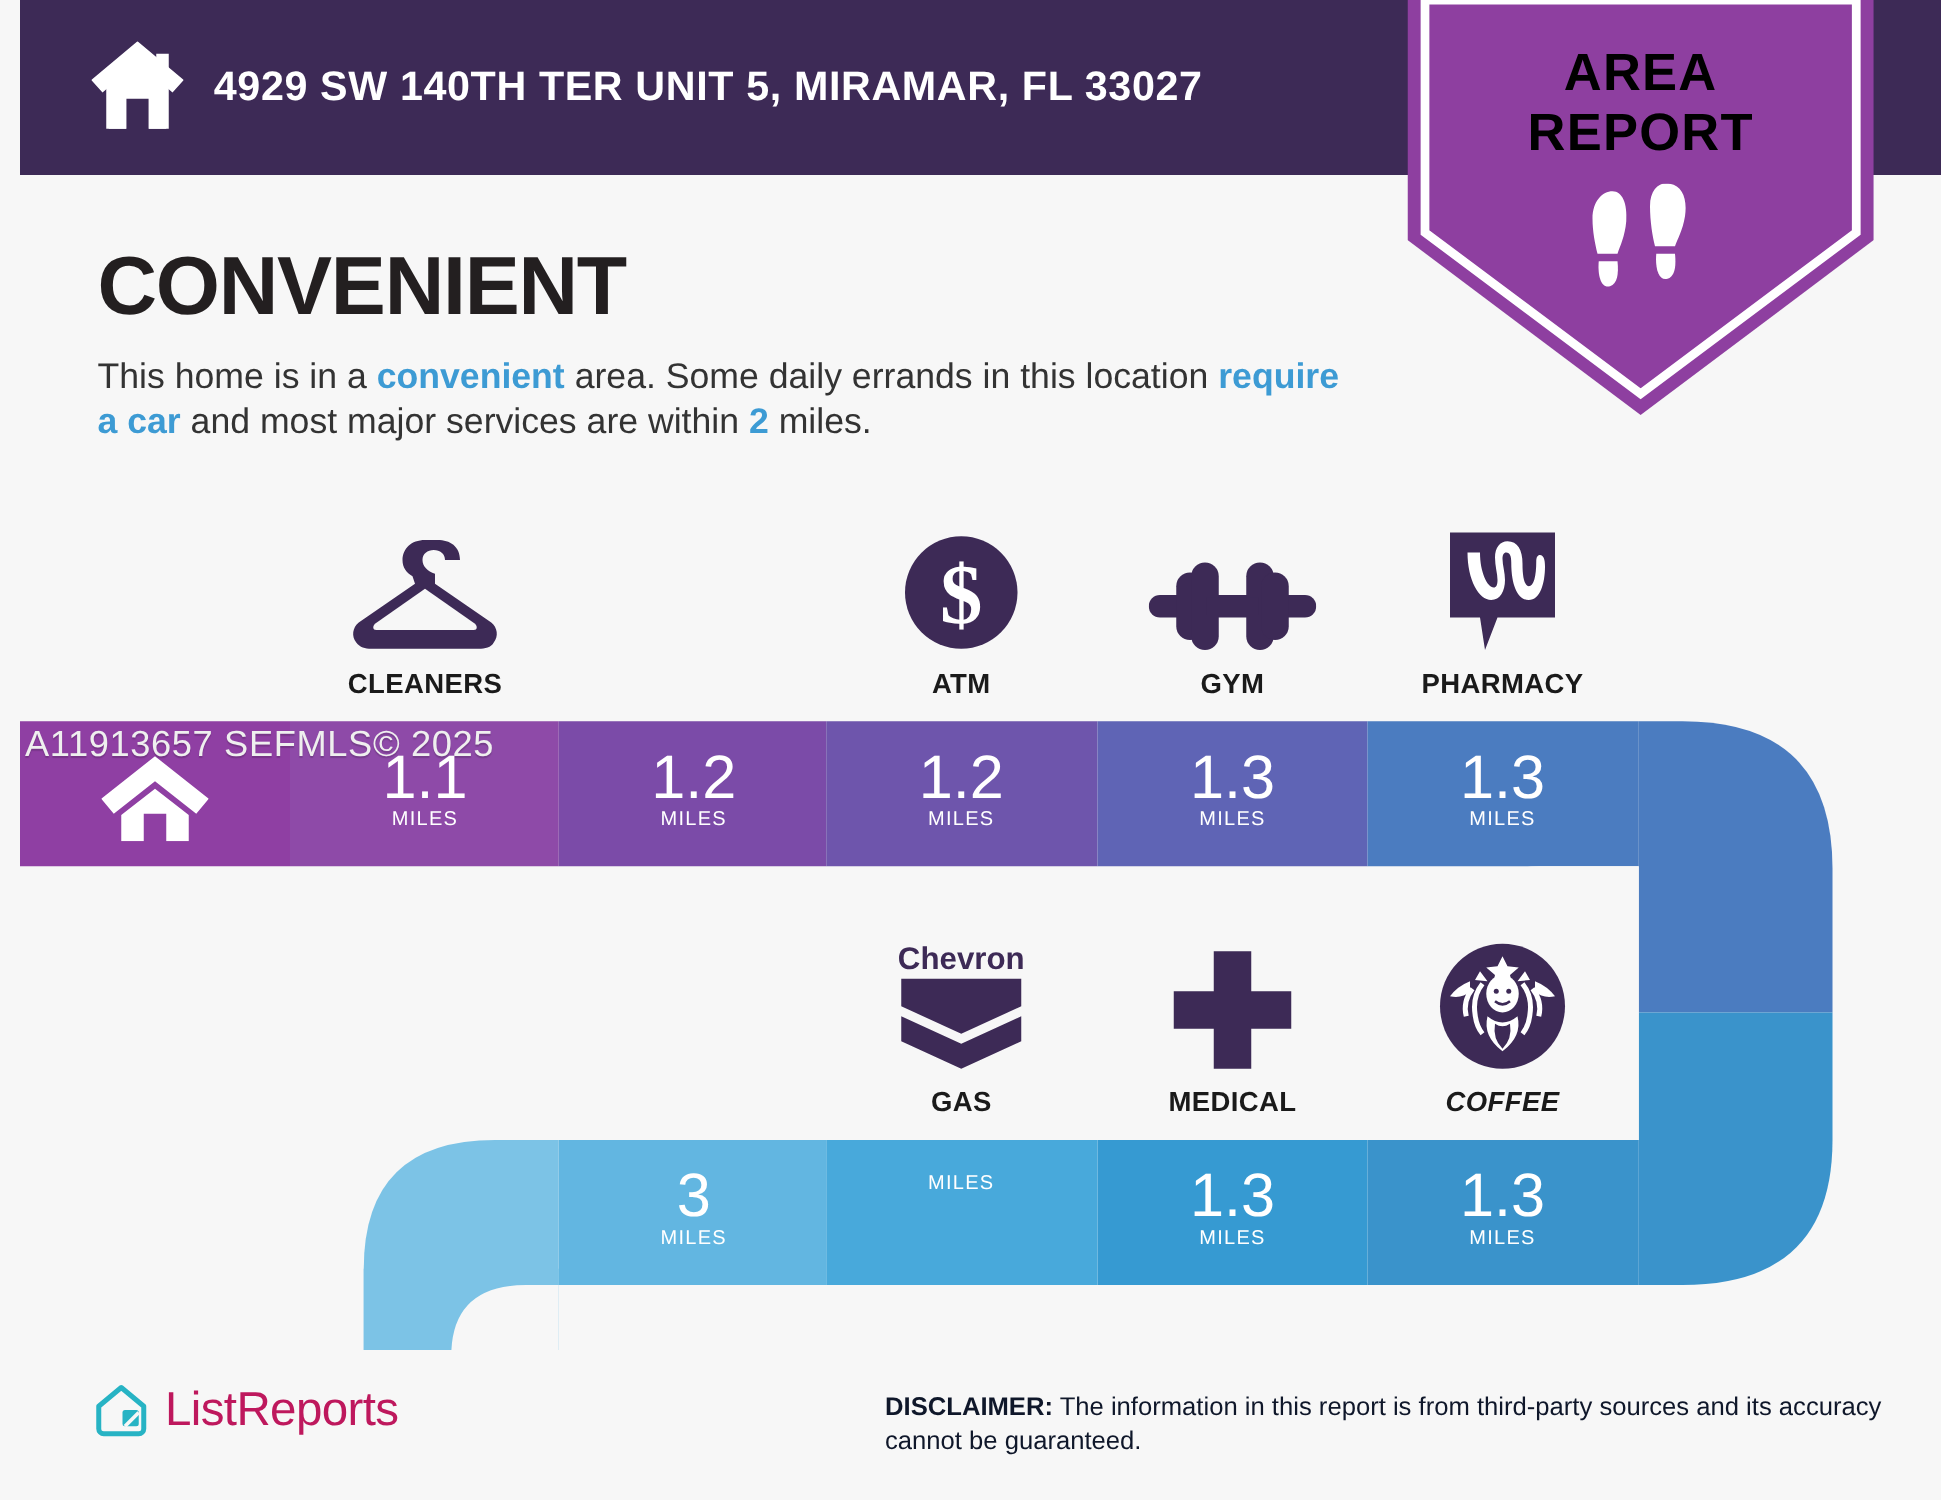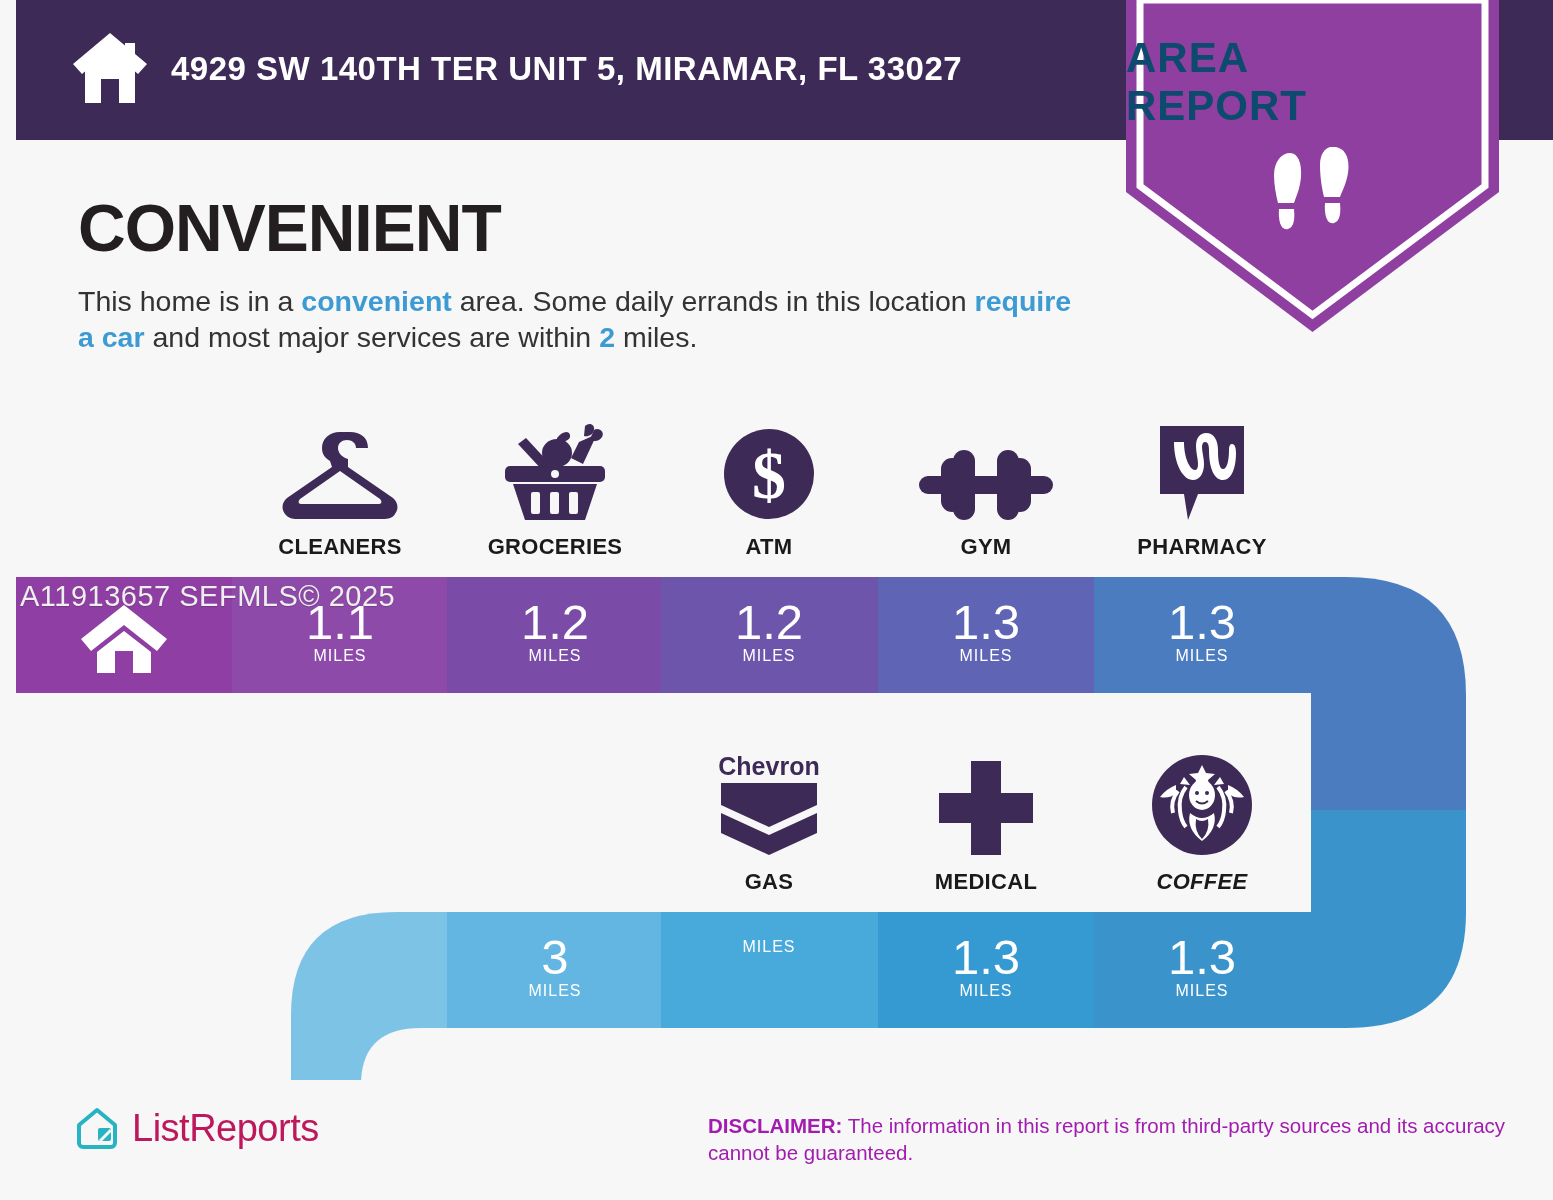--- a/index.html
+++ b/index.html
@@ -40,21 +40,22 @@
     position: absolute; left: 1110px; top: -8px;
     width: 373px; height: 340px;
   }
   #badge-shape {
     position: absolute; left: 0; top: 0;
     width: 373px; height: 340px;
   }
   #badge-text {
     position: absolute; left: 0; top: 42px;
     width: 373px;
-    color: #0c4a6e;
+    text-align: center;
+    color: #000000;
     font-size: 42px;
     font-weight: bold;
     line-height: 48px;
     letter-spacing: 1px;
   }
   #badge-feet {
     position: absolute; left: 138px; top: 155px;
     width: 96px; height: 92px;
   }
 
@@ -129,21 +130,21 @@
   #logo-mark { width: 46px; height: 46px; }
   #logo-text {
     margin-left: 12px;
     color: #be185d;
     font-size: 38px;
     letter-spacing: -0.5px;
   }
   #disclaimer {
     position: absolute; left: 692px; top: 1112px;
     width: 810px;
-    color: #a21caf;
+    color: #0f172a;
     font-size: 20.5px;
     line-height: 27px;
   }
   #disclaimer b { font-weight: bold; }
 </style>
 </head>
 <body>
 
 <div id="page">
 
@@ -234,44 +235,20 @@
   <div class="icon-cell" style="left:216px; top:410px;">
     <div class="icon-art">
       <svg width="118" height="96" viewBox="0 0 118 96">
         <path d="M59 6 c-11 0-18 7-18 16 0 6 3 10 8 13 l2 6 -45 31 c-5 4-6 11-2 16 3 4 7 5 12 5 h86 c5 0 10-1 12-5 4-5 3-12-2-16 l-45-31 0-8 c-6-2-10-6-10-11 0-5 4-8 9-8 5 0 9 3 9 8 l12 0 c0-11-8-16-18-16z" fill="#3d2a56"></path>
         <path d="M59 45 L19 73 c-2 2-2 5 1 5 h78 c3 0 3-3 1-5 Z" fill="#f7f7f7"></path>
       </svg>
     </div>
     <div class="icon-label">CLEANERS</div>
   </div>
 
-  <div class="icon-cell" style="left:431px; top:410px;">
-    <div class="icon-art">
-      <svg width="112" height="102" viewBox="0 0 112 102">
-
-        <path d="M86 6 c4-4 10-2 9 4 -1 5-6 7-10 6 z" fill="#3d2a56"></path>
-        <path d="M95 10 c5-3 11 2 8 7 -3 5-9 5-12 2 z" fill="#3d2a56"></path>
-        <path d="M80 22 l18-8 -14 30 -12 -6 z" fill="#3d2a56"></path>
-
-        <ellipse cx="58" cy="33" rx="15" ry="14" fill="#3d2a56"></ellipse>
-        <path d="M58 18 c5-7 12-8 13-3 1 5-6 8-13 6z" fill="#3d2a56"></path>
-
-        <path d="M27 18 L53 46 l-8 6 L19 24 Z" fill="#3d2a56"></path>
-
-        <rect x="6" y="46" width="100" height="16" rx="5" fill="#3d2a56"></rect>
-        <circle cx="56" cy="54" r="4" fill="#f7f7f7"></circle>
-
-        <path d="M14 64 L98 64 L86 100 L26 100 Z" fill="#3d2a56"></path>
-        <rect x="32" y="72" width="9" height="22" rx="2" fill="#f7f7f7"></rect>
-        <rect x="51" y="72" width="9" height="22" rx="2" fill="#f7f7f7"></rect>
-        <rect x="70" y="72" width="9" height="22" rx="2" fill="#f7f7f7"></rect>
-      </svg>
-    </div>
-    <div class="icon-label">GROCERIES</div>
-  </div>
 
   <div class="icon-cell" style="left:645px; top:410px;">
     <div class="icon-art">
       <svg width="94" height="100" viewBox="0 0 94 100">
         <ellipse cx="47" cy="52" rx="45" ry="45" fill="#3d2a56"></ellipse>
         <text x="47" y="76" text-anchor="middle" font-family="Liberation Serif, serif" font-size="68" font-weight="bold" fill="#ffffff">$</text>
       </svg>
     </div>
     <div class="icon-label">ATM</div>
   </div>

